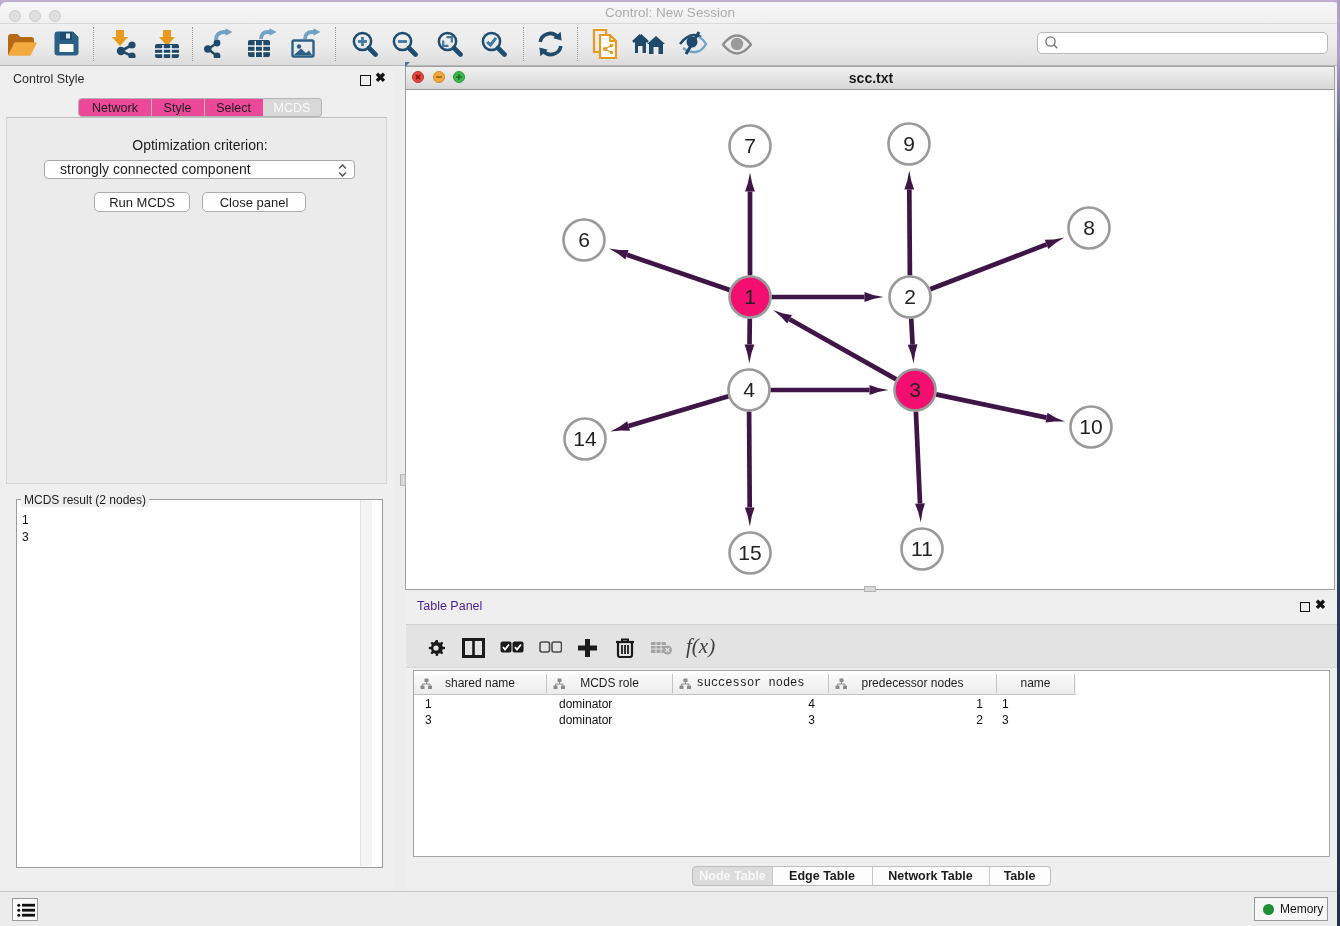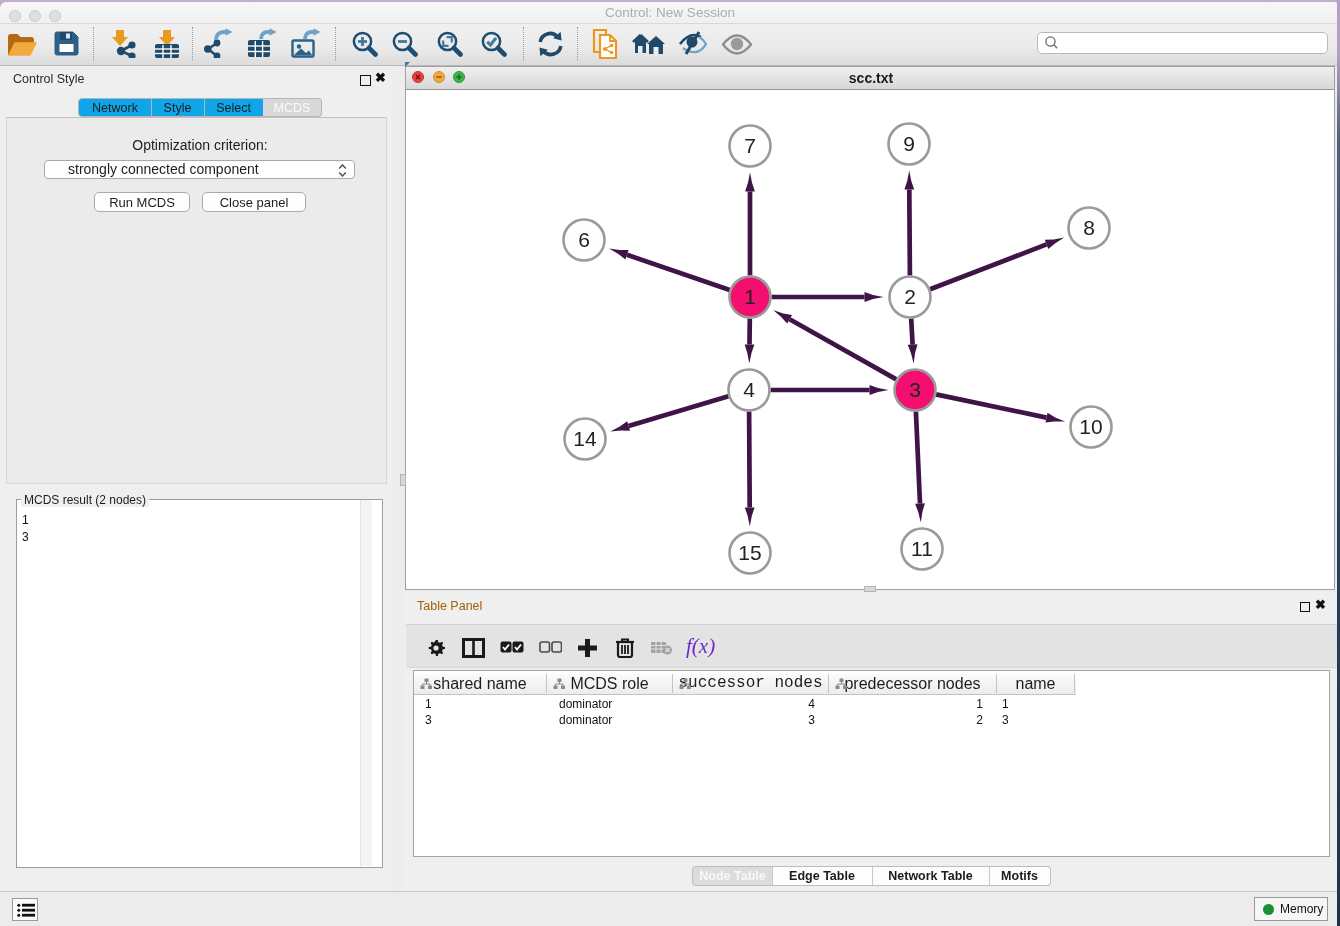--- a/index.html
+++ b/index.html
@@ -12,42 +12,42 @@
 #titlebar{left:0;top:2px;width:1340px;height:21px;background:linear-gradient(#f7f7f7,#f0f0f0);border-bottom:1px solid #d8d8d8;border-radius:6px 6px 0 0;}
 #titlebar .dot{position:absolute;top:8px;width:10px;height:10px;border-radius:50%;background:#dfdfdf;border:1px solid #cccccc;}
 #title{left:0;top:5px;width:1340px;text-align:center;font-size:13.5px;color:#acacac;}
 #toolbar{left:0;top:24px;width:1340px;height:41px;background:linear-gradient(#f0f0f0,#ebebeb 55%,#dcdcdc);border-bottom:1px solid #b9b9b9;}
 .sep{position:absolute;top:27px;height:34px;width:0;border-left:1px dotted #9a9a9a;}
 #searchbox{left:1037px;top:32px;width:289px;height:20px;background:#fff;border:1px solid #b9b9b9;border-radius:5px;}
 
 #cpanel{left:0;top:66px;width:393px;height:824px;background:#efefef;}
 #cpHeader{left:13px;top:72px;font-size:12.5px;color:#2b2b2b;}
 .tabrow{position:absolute;font-size:12.5px;color:#1c1c1c;}
-.tab{position:absolute;top:0;height:19px;line-height:18px;text-align:center;background:#0ea5e9;border:1px solid #b5b5b5;box-sizing:border-box;}
+.tab{position:absolute;top:0;height:19px;line-height:18px;text-align:center;background:#ec4899;border:1px solid #b5b5b5;box-sizing:border-box;}
 .tabsel{background:#d8d8d8;color:#fbfbfb;}
 #cpInner{left:6px;top:117px;width:381px;height:367px;background:#ebebeb;border:1px solid #d6d6d6;border-top:1px solid #c0c0c0;box-sizing:border-box;}
 #optlabel{left:0;top:137px;width:400px;text-align:center;font-size:14px;color:#1d1d1d;}
 #dropdown{left:44px;top:160px;width:311px;height:19px;background:#fff;border:1px solid #a9a9a9;border-radius:4px;box-sizing:border-box;font-size:14px;color:#1d1d1d;line-height:17px;}
 .btn{position:absolute;background:#fefefe;border:1px solid #ababab;border-radius:5px;box-sizing:border-box;font-size:13px;color:#1d1d1d;text-align:center;}
 #fieldset{left:16px;top:499px;width:367px;height:369px;background:#fff;border:1px solid #9d9d9d;box-sizing:border-box;}
 #fieldlegend{left:21px;top:493px;background:#efefef;padding:0 3px;font-size:12px;color:#1d1d1d;}
 #mcdsvals{left:22px;top:512px;font-size:12px;color:#111;line-height:16.5px;}
 #fsScroll{left:360px;top:500px;width:11px;height:366px;background:#f4f4f4;border-left:1px solid #e2e2e2;}
 
 #netwin{left:405px;top:66px;width:930px;height:524px;background:#fff;border:1px solid #9f9f9f;box-sizing:border-box;}
 #nettitle{left:405px;top:66px;width:930px;height:24px;background:linear-gradient(#f0f0f0,#d7d7d7);border:1px solid #9f9f9f;border-bottom:1px solid #989898;box-sizing:border-box;}
 #nettitle span{position:absolute;left:0;top:3px;width:930px;text-align:center;font-size:14px;font-weight:bold;color:#1a1a1a;}
 .tl{position:absolute;top:71px;width:12px;height:12px;border-radius:50%;}
 
 #tpanel{left:405px;top:592px;width:932px;height:297px;background:#efefef;}
-#tpHeader{left:417px;top:599px;font-size:12.5px;color:#a16207;}
+#tpHeader{left:417px;top:599px;font-size:12.5px;color:#4c1d95;}
 #tpToolbar{left:406px;top:624px;width:931px;height:44px;background:#e3e3e3;border-top:1px solid #d0d0d0;border-bottom:1px solid #d8d8d8;box-sizing:border-box;}
 #tblframe{left:413px;top:670px;width:917px;height:187px;background:#fff;border:1px solid #a5a5a5;box-sizing:border-box;}
 #thead{left:414px;top:674px;width:662px;height:20px;background:linear-gradient(#fbfbfb,#ececec);border-bottom:1px solid #c3c3c3;}
-.th{position:absolute;top:0;height:19px;border-right:1px solid #c3c3c3;box-sizing:border-box;font-size:16px;color:#1d1d1d;text-align:center;line-height:19px;}
+.th{position:absolute;top:0;height:19px;border-right:1px solid #c3c3c3;box-sizing:border-box;font-size:12px;color:#1d1d1d;text-align:center;line-height:19px;}
 .td{position:absolute;font-size:12px;color:#111;}
 #tabstrip{left:405px;top:857px;width:932px;height:33px;background:#efefef;}
 .btab{position:absolute;top:866px;height:20px;line-height:19px;font-size:12.5px;font-weight:bold;color:#1c1c1c;background:#fdfdfd;border:1px solid #bdbdbd;box-sizing:border-box;text-align:center;}
 
 #statusbar{left:0;top:891px;width:1340px;height:35px;background:#ececec;border-top:1px solid #c9c9c9;}
 #memBtn{left:1254px;top:897px;width:74px;height:24px;background:#f6f6f6;border:1px solid #989898;box-sizing:border-box;font-size:12px;color:#111;}
 #listBtn{left:12px;top:898px;width:26px;height:23px;background:#fafafa;border:1px solid #9a9a9a;box-sizing:border-box;}
 </style>
 </head>
 <body>
@@ -193,21 +193,21 @@
 <div class="abs tabrow" style="left:0;top:98px;">
  <div class="tab" style="left:78px;width:74px;border-radius:4px 0 0 4px;">Network</div>
  <div class="tab" style="left:151px;width:54px;border-left:none;">Style</div>
  <div class="tab" style="left:204px;width:60px;border-left:none;">Select</div>
  <div class="tab tabsel" style="left:263px;width:59px;border-left:none;border-radius:0 4px 4px 0;">MCDS</div>
 </div>
 <div class="abs" id="cpInner"></div>
 <div class="abs" style="left:151px;top:99px;width:1px;height:17px;background:#b5b5b5;"></div>
 <div class="abs" style="left:204px;top:99px;width:1px;height:17px;background:#b5b5b5;"></div>
 <div class="abs" id="optlabel">Optimization criterion:</div>
-<div class="abs" id="dropdown"><span style="margin-left:23px;">strongly connected component</span>
+<div class="abs" id="dropdown"><span style="margin-left:15px;">strongly connected component</span>
 <svg style="position:absolute;right:7px;top:3px;" width="9" height="13" viewBox="0 0 9 13">
       <path d="M1.2 4.6 L4.5 1 L7.8 4.6 M1.2 8.4 L4.5 12 L7.8 8.4" fill="none" stroke="#555" stroke-width="1.5"></path>
     </svg>
 </div>
 <div class="btn" style="left:94px;top:192px;width:96px;height:20px;line-height:19px;">Run MCDS</div>
 <div class="btn" style="left:202px;top:192px;width:104px;height:20px;line-height:19px;">Close panel</div>
 <div class="abs" id="fieldset"></div>
 <div class="abs" id="fsScroll"></div>
 <div class="abs" id="fieldlegend">MCDS result (2 nodes)</div>
 <div class="abs" id="mcdsvals">1<br>3</div>
@@ -331,21 +331,21 @@
       <rect x="1" y="1" width="15" height="11" rx="1" fill="#a2a2a2"></rect>
       <g stroke="#e3e3e3" stroke-width="1">
         <line x1="1" y1="4.5" x2="16" y2="4.5"></line>
         <line x1="1" y1="8" x2="16" y2="8"></line>
         <line x1="6" y1="1" x2="6" y2="12"></line>
         <line x1="11" y1="1" x2="11" y2="12"></line>
       </g>
       <circle cx="17.5" cy="9" r="4.5" fill="#a2a2a2"></circle>
       <path d="M15.5 7 L19.5 11 M19.5 7 L15.5 11" stroke="#e3e3e3" stroke-width="1.3"></path>
     </svg>
-    <div class="abs" style="left:686px;top:634px;width:34px;font-family:'Liberation Serif',serif;font-style:italic;font-size:21px;color:#6d28d9;">f(x)</div>
+    <div class="abs" style="left:686px;top:634px;width:34px;font-family:'Liberation Serif',serif;font-style:italic;font-size:21px;color:#404040;">f(x)</div>
   </div>
 <div class="abs" id="tblframe"></div>
 <div class="abs" id="thead">
     <div class="th" style="left:0px;width:133px;"><svg width="13" height="12" viewBox="0 0 13 12" style="position:absolute;left:6px;top:4px;">
         <g fill="#8a8a8a">
           <rect x="4.5" y="0.5" width="4" height="3.4" rx="0.5"></rect>
           <rect x="0.5" y="7.5" width="4" height="3.4" rx="0.5"></rect>
           <rect x="8" y="7.5" width="4" height="3.4" rx="0.5"></rect>
         </g>
         <path d="M6.5 4 L6.5 6 M2.5 7.5 L2.5 6 L10 6 L10 7.5" stroke="#8a8a8a" stroke-width="1" fill="none"></path>
@@ -385,21 +385,21 @@
 <div class="td" style="left:425px;top:713px;">3</div>
 <div class="td" style="left:559px;top:713px;">dominator</div>
 <div class="td" style="left:755px;top:713px;width:60px;text-align:right;">3</div>
 <div class="td" style="left:923px;top:713px;width:60px;text-align:right;">2</div>
 <div class="td" style="left:1002px;top:713px;">3</div>
   </div>
 <div class="abs" id="tabstrip"></div>
  <div class="btab" style="left:692px;width:81px;background:#dcdcdc;color:#f8f8f8;border-radius:4px 0 0 4px;">Node Table</div>
  <div class="btab" style="left:772px;width:101px;border-left:none;">Edge Table</div>
  <div class="btab" style="left:872px;width:118px;border-left:none;">Network Table</div>
- <div class="btab" style="left:989px;width:62px;border-left:none;border-radius:0 4px 4px 0;">Motifs</div>
+ <div class="btab" style="left:989px;width:62px;border-left:none;border-radius:0 4px 4px 0;">Table</div>
 
 <div class="abs" style="left:772px;top:867px;width:1px;height:18px;background:#c9c9c9;"></div>
 <div class="abs" style="left:872px;top:867px;width:1px;height:18px;background:#c9c9c9;"></div>
 <div class="abs" style="left:989px;top:867px;width:1px;height:18px;background:#c9c9c9;"></div>
 <div class="abs" style="left:400px;top:474px;width:4px;height:10px;background:#d8d8d8;border:1px solid #b5b5b5;"></div>
 <div class="abs" style="left:864px;top:586px;width:10px;height:4px;background:#d8d8d8;border:1px solid #b5b5b5;"></div>
 <svg class="abs" style="left:405px;top:62px;" width="5" height="5">
     <path d="M0 5 L0 0 L5 0 Z" fill="#4a6fa5"></path>
   </svg>
 <div class="abs" id="statusbar"></div>

